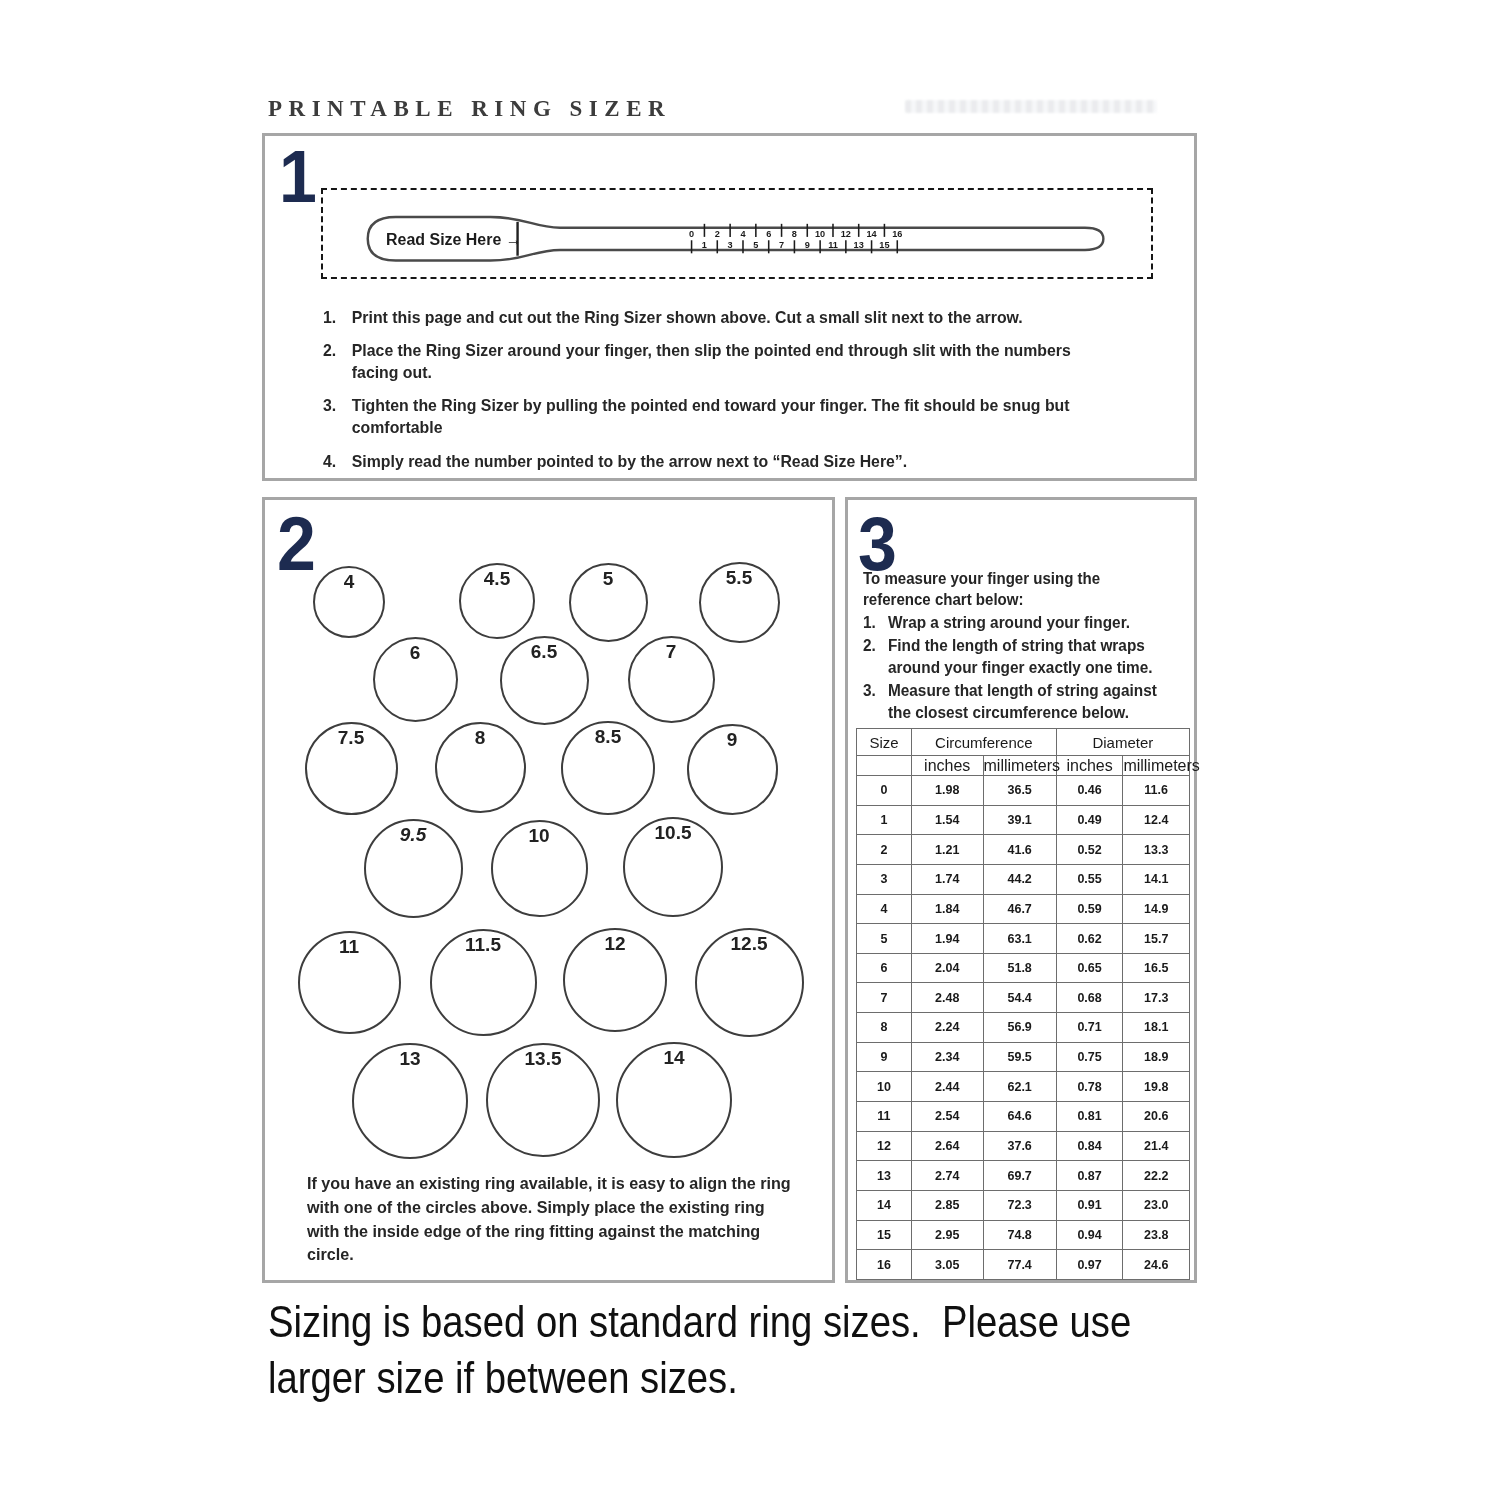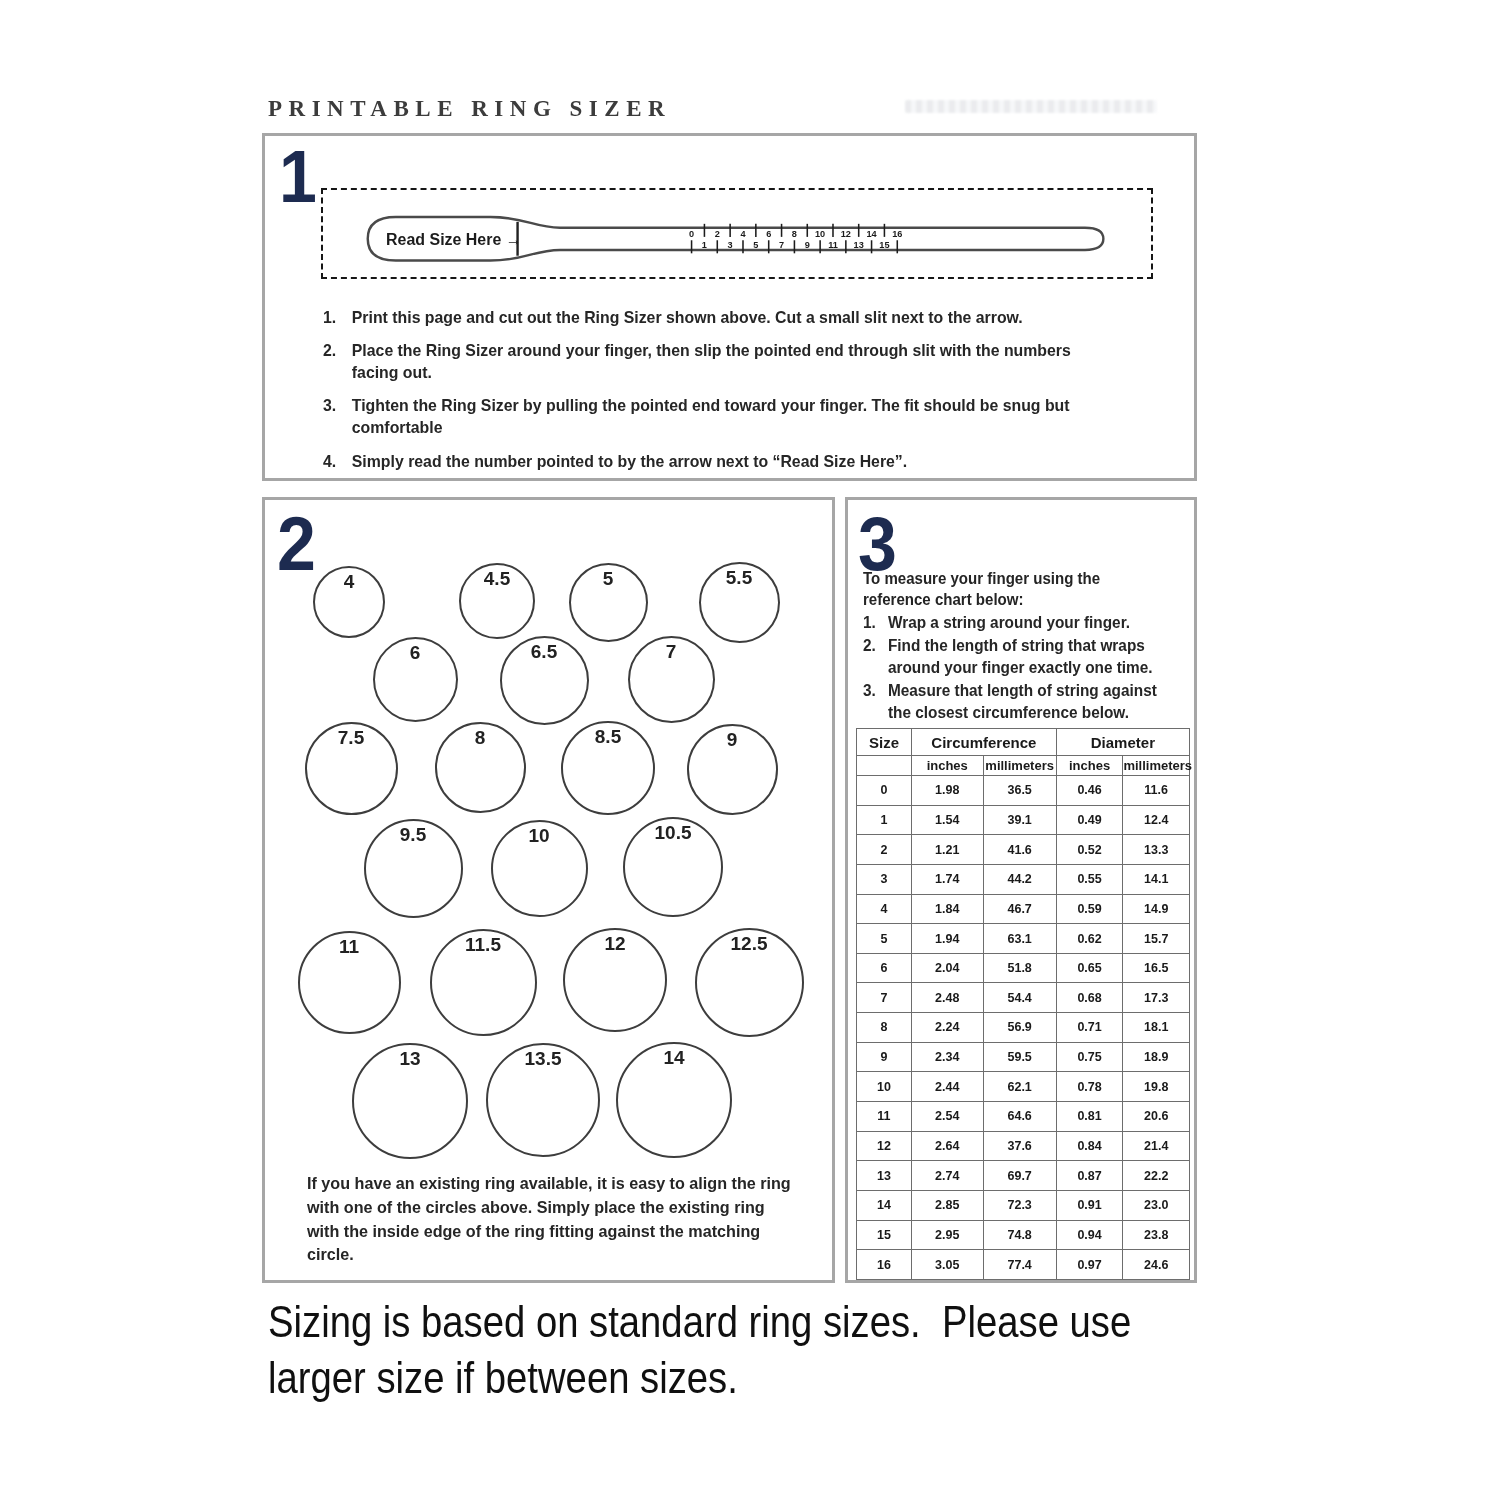--- a/index.html
+++ b/index.html
@@ -72,22 +72,22 @@
 
   
   .size-table{
     left:8px;top:228px;width:334px;height:552px;
     border-collapse:collapse;table-layout:fixed;
   }
   .size-table th,.size-table td{
     border:1.5px solid #6d6d6d;text-align:center;vertical-align:middle;
     padding:0;color:#1a1a1a;
   }
-  .size-table th.main{font-size:15px;font-weight:700;height:26px;}
-  .size-table th.sub{font-size:13px;font-weight:700;height:19px;}
+  .size-table th.main{font-size:15px;font-weight:400;height:26px;}
+  .size-table th.sub{font-size:16px;font-weight:400;height:19px;}
   .size-table td{font-size:12.5px;font-weight:700;}
 
   
   .footer-caption{
     left:268px;top:1294px;width:1250px;
     font-size:45px;line-height:1.24;color:#101010;font-weight:400;
     transform:scaleX(.85);transform-origin:left top;white-space:pre;
   }
 </style>
 </head>
@@ -196,21 +196,21 @@
       </div>
       <div class="ring-circle" style="left: 169.5px; top: 221.5px; width: 87px; height: 87px;">
         <div class="lbl">8</div>
       </div>
       <div class="ring-circle" style="left: 296px; top: 221px; width: 90px; height: 90px;">
         <div class="lbl">8.5</div>
       </div>
       <div class="ring-circle" style="left: 421.5px; top: 223.5px; width: 87px; height: 87px;">
         <div class="lbl">9</div>
       </div>
-      <div class="ring-circle" style="left: 98.5px; top: 318.5px; width: 95px; height: 95px;">
+      <div class="ring-circle" style="left: 98.5px; top: 318.5px; width: 95px; height: 95px; font-style: italic;">
         <div class="lbl">9.5</div>
       </div>
       <div class="ring-circle" style="left: 225.5px; top: 319.5px; width: 93px; height: 93px;">
         <div class="lbl">10</div>
       </div>
       <div class="ring-circle" style="left: 358px; top: 317px; width: 96px; height: 96px;">
         <div class="lbl">10.5</div>
       </div>
       <div class="ring-circle" style="left: 32.5px; top: 430.5px; width: 99px; height: 99px;">
         <div class="lbl">11</div>

